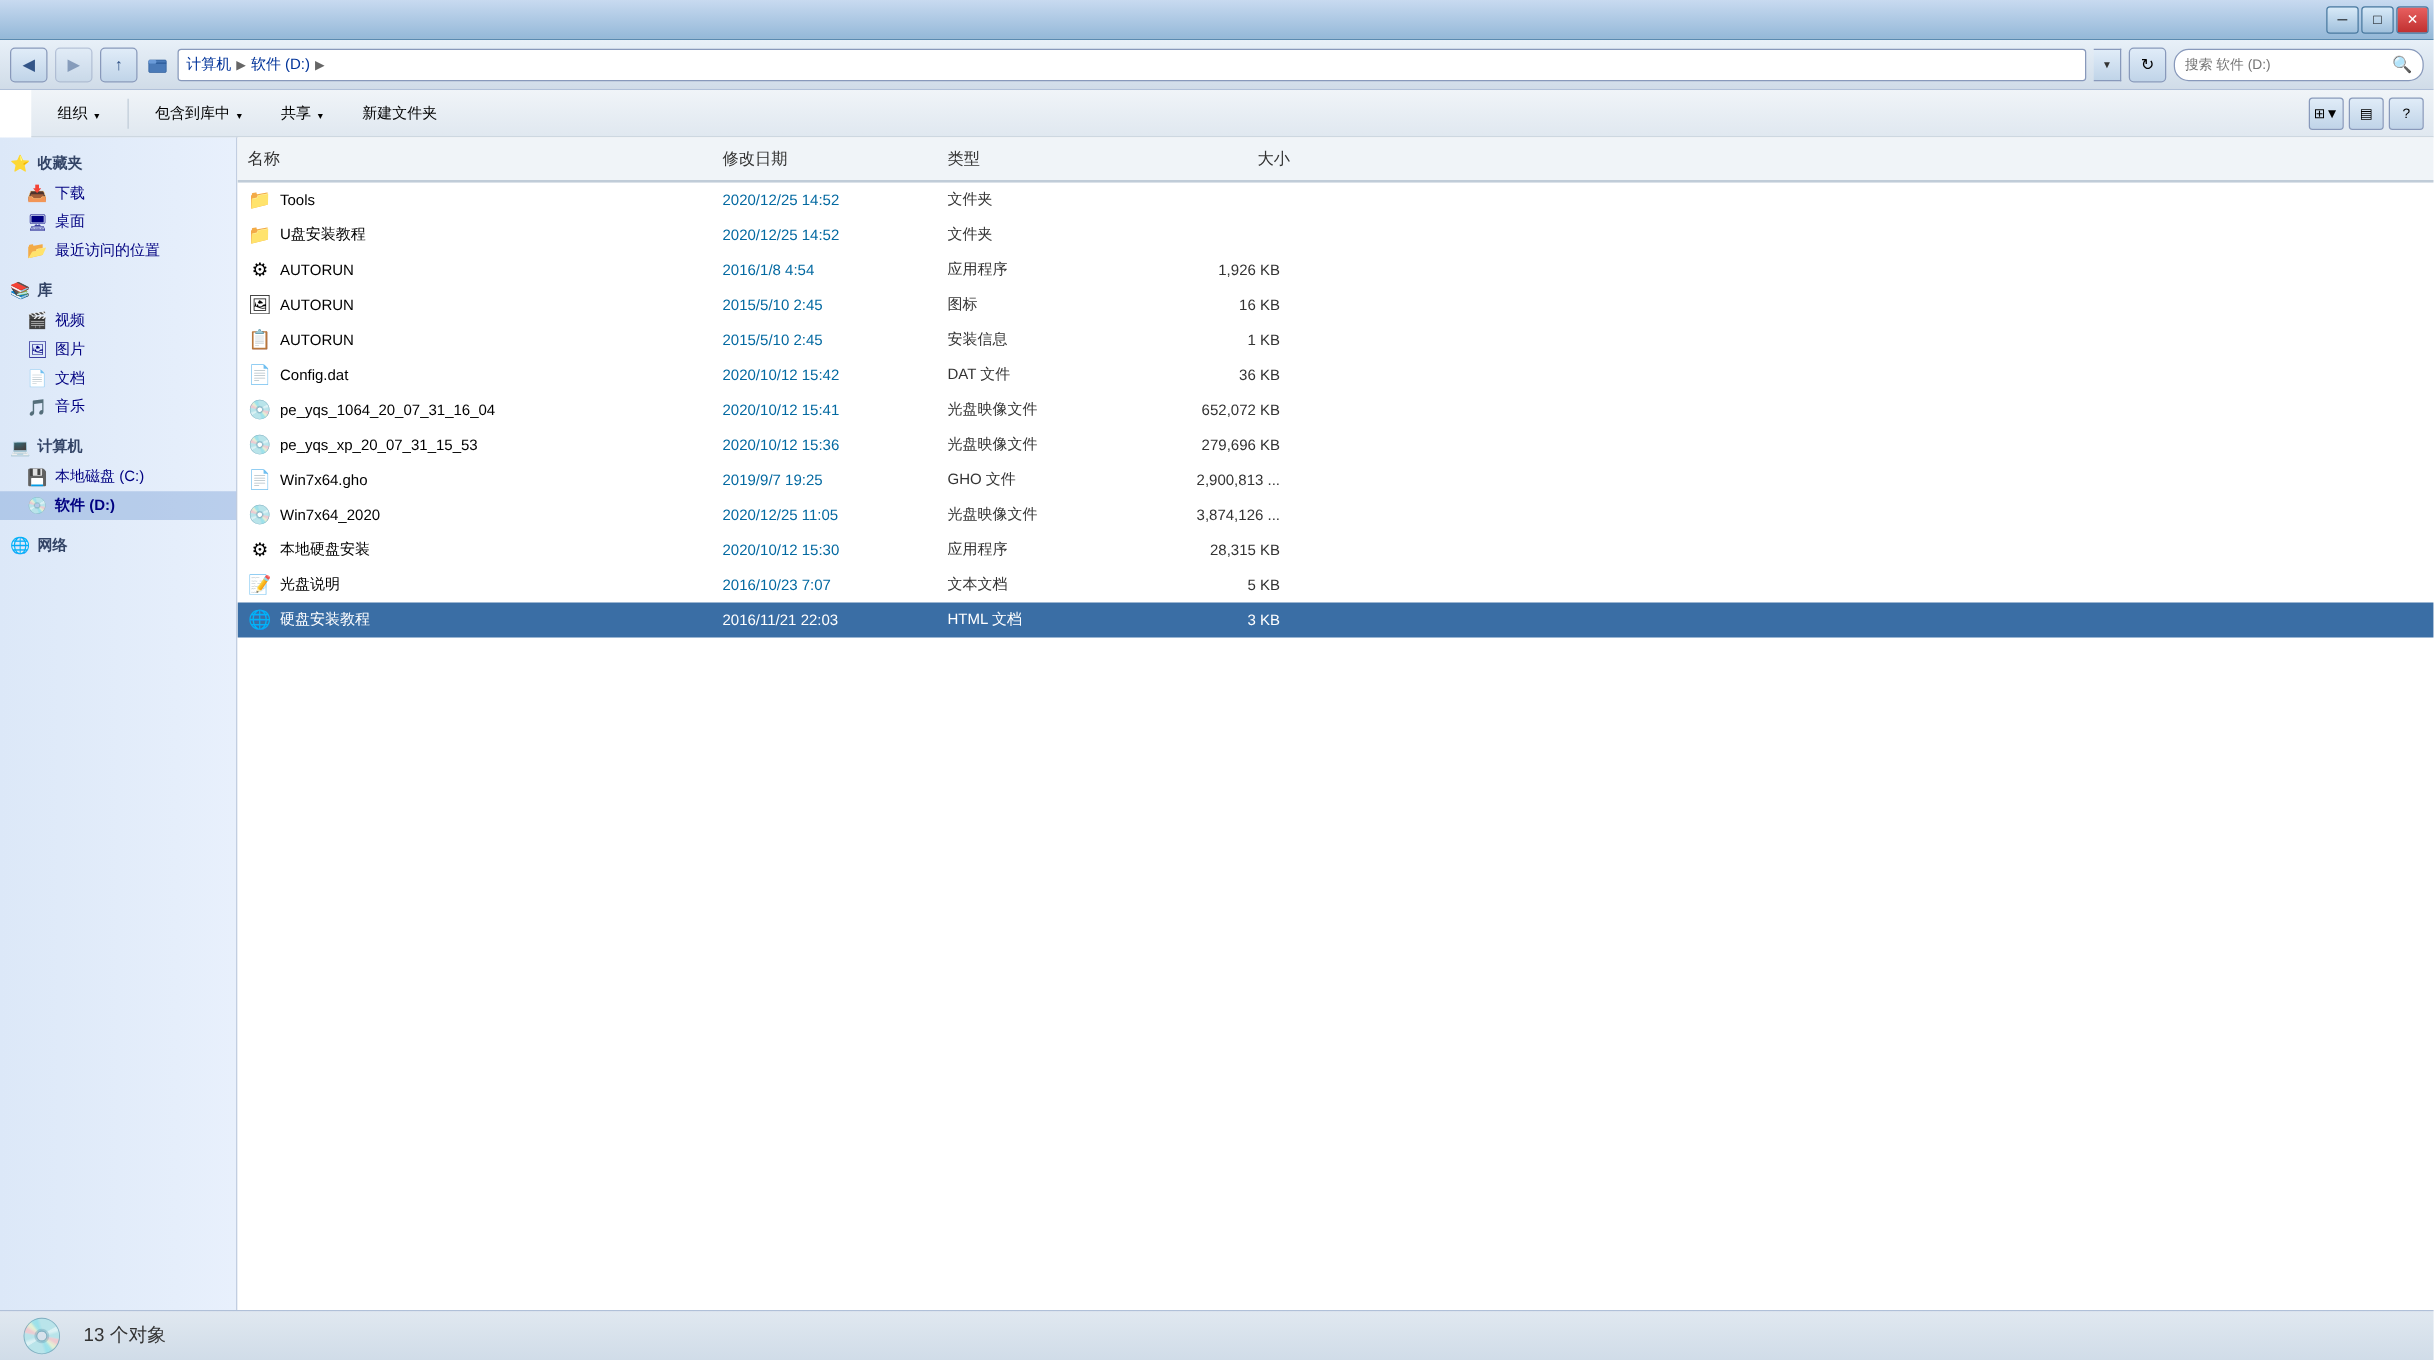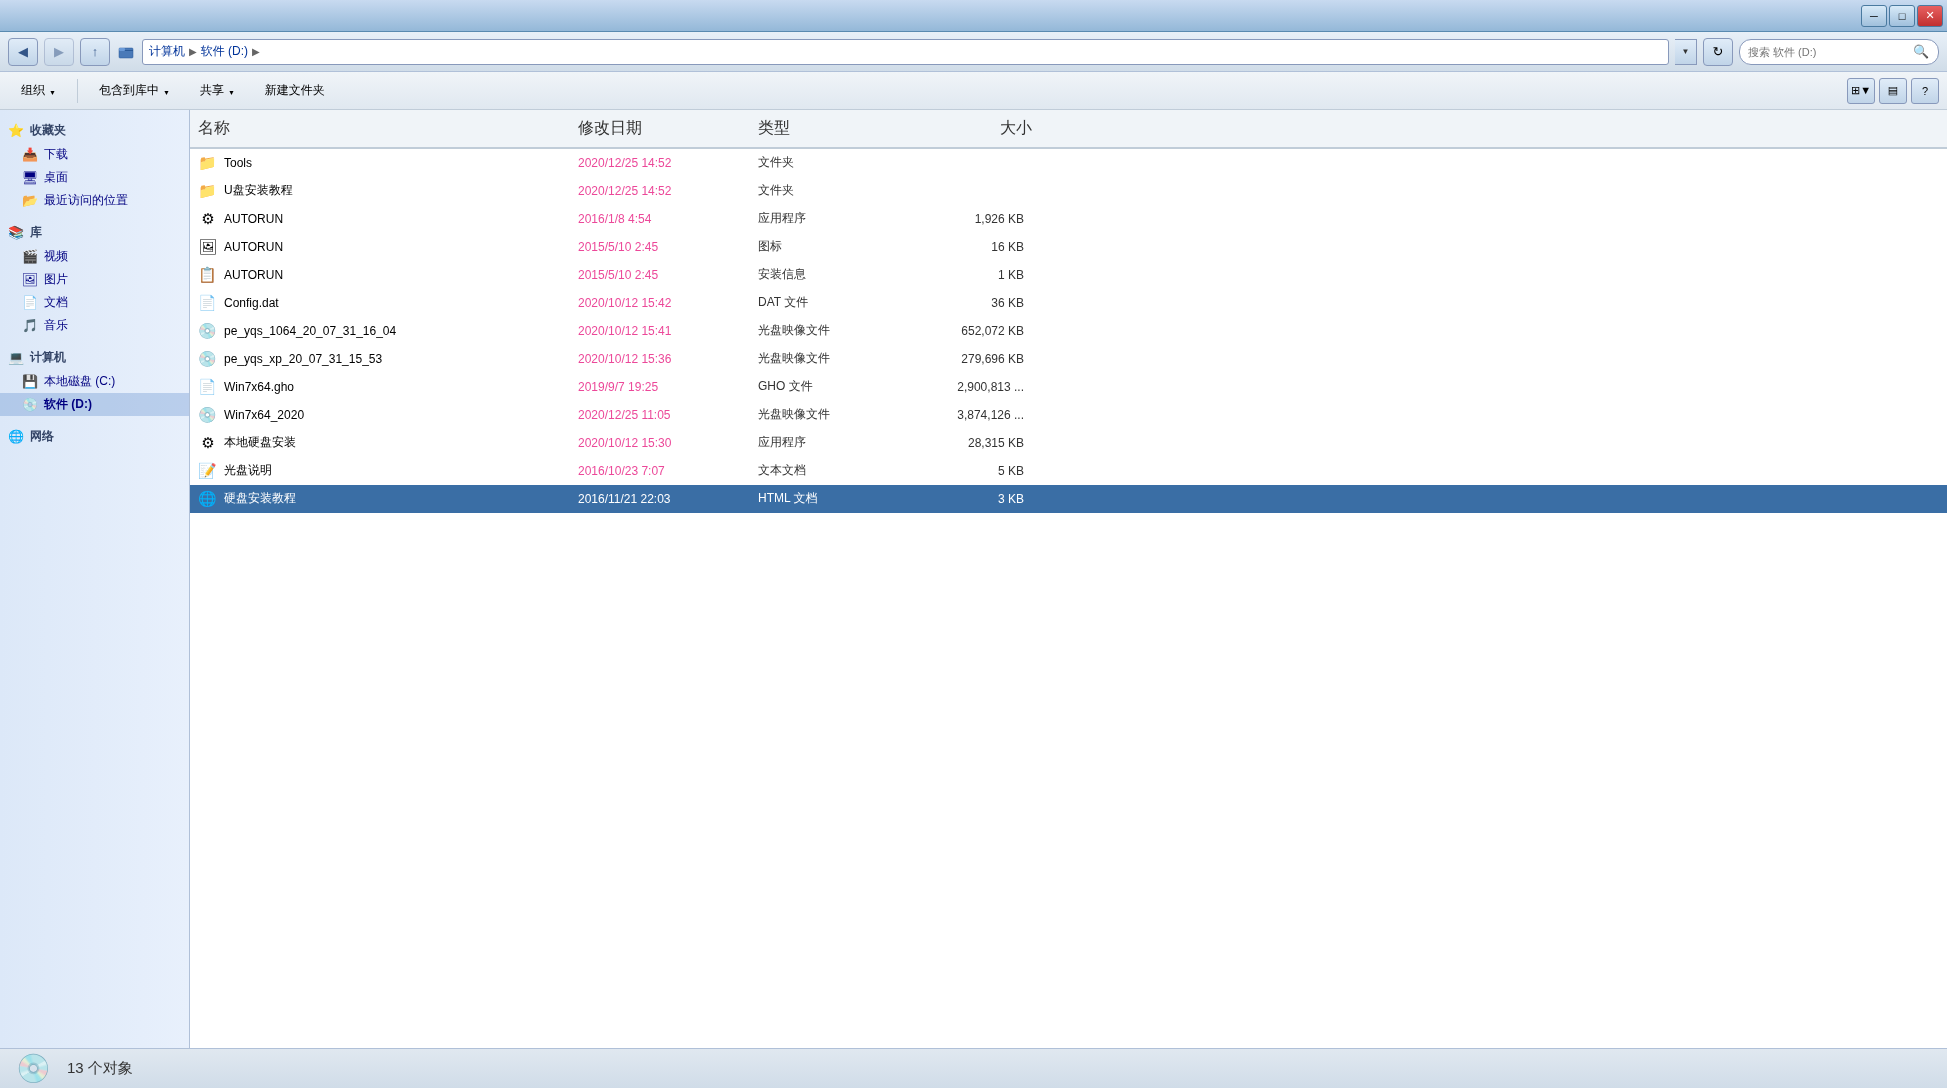--- a/index.html
+++ b/index.html
@@ -129,20 +129,21 @@
 
     
     .toolbar {
       height: 38px;
       background: linear-gradient(to bottom, #f0f4f8, #e0e8f0);
       display: flex;
       align-items: center;
       padding: 0 8px;
       gap: 4px;
       border-bottom: 1px solid #c0ccd8;
+      margin-left: 25px;
     }
     .toolbar-btn {
       height: 30px;
       padding: 0 12px;
       border: 1px solid transparent;
       border-radius: 3px;
       background: transparent;
       cursor: pointer;
       display: flex;
       align-items: center;
@@ -229,21 +230,21 @@
       background: white;
     }
     .file-list-header {
       display: flex;
       align-items: flex-end;
       padding: 4px 0;
       border-bottom: 2px solid #c0ccd8;
       background: #f0f4f8;
       position: sticky;
       top: 0;
-      font-size: 16px;
+      font-size: 13px;
       color: #333;
       font-weight: normal;
     }
     .col-name { width: 380px; padding-left: 48px; cursor: pointer; }
     .col-date { width: 180px; cursor: pointer; font-family: Liberation Mono, monospace; }
     .col-type { width: 160px; cursor: pointer; }
     .col-size { width: 130px; text-align: right; padding-right: 16px; cursor: pointer; }
     .col-header { padding: 4px 8px; }
 
     .file-row {
@@ -274,21 +275,21 @@
     }
     .file-icon {
       width: 20px;
       height: 20px;
       display: inline-flex;
       align-items: center;
       justify-content: center;
       font-size: 15px;
       flex-shrink: 0;
     }
-    .file-date { width: 180px; padding: 0 8px; color: #ec4899; }
+    .file-date { width: 180px; padding: 0 8px; color: #0369a1; }
     .file-type { width: 160px; padding: 0 8px; color: #333; }
     .file-size { width: 130px; text-align: right; padding-right: 16px; color: #333; }
 
     
     .status-bar {
       height: 40px;
       background: linear-gradient(to bottom, #e0e8f0, #d0dce8);
       border-top: 1px solid #b0c0d8;
       display: flex;
       align-items: center;

